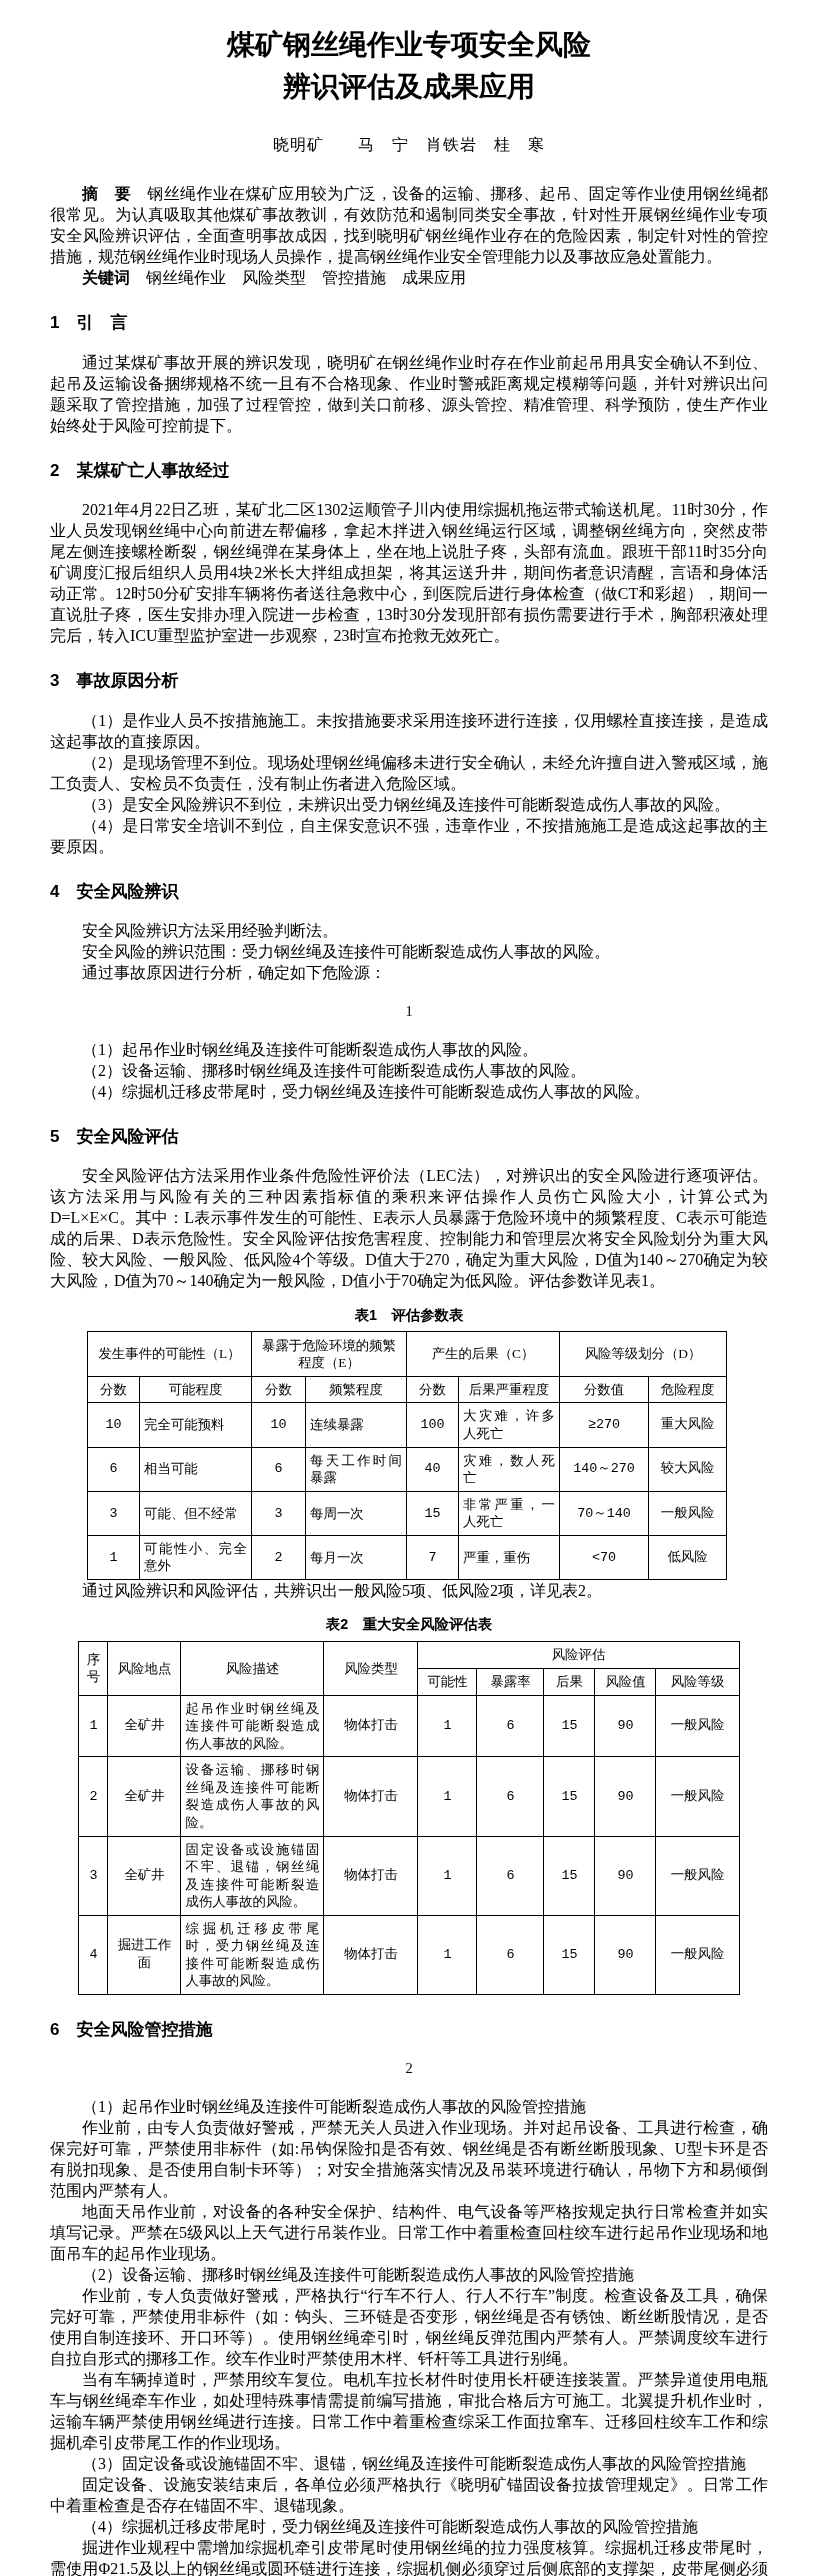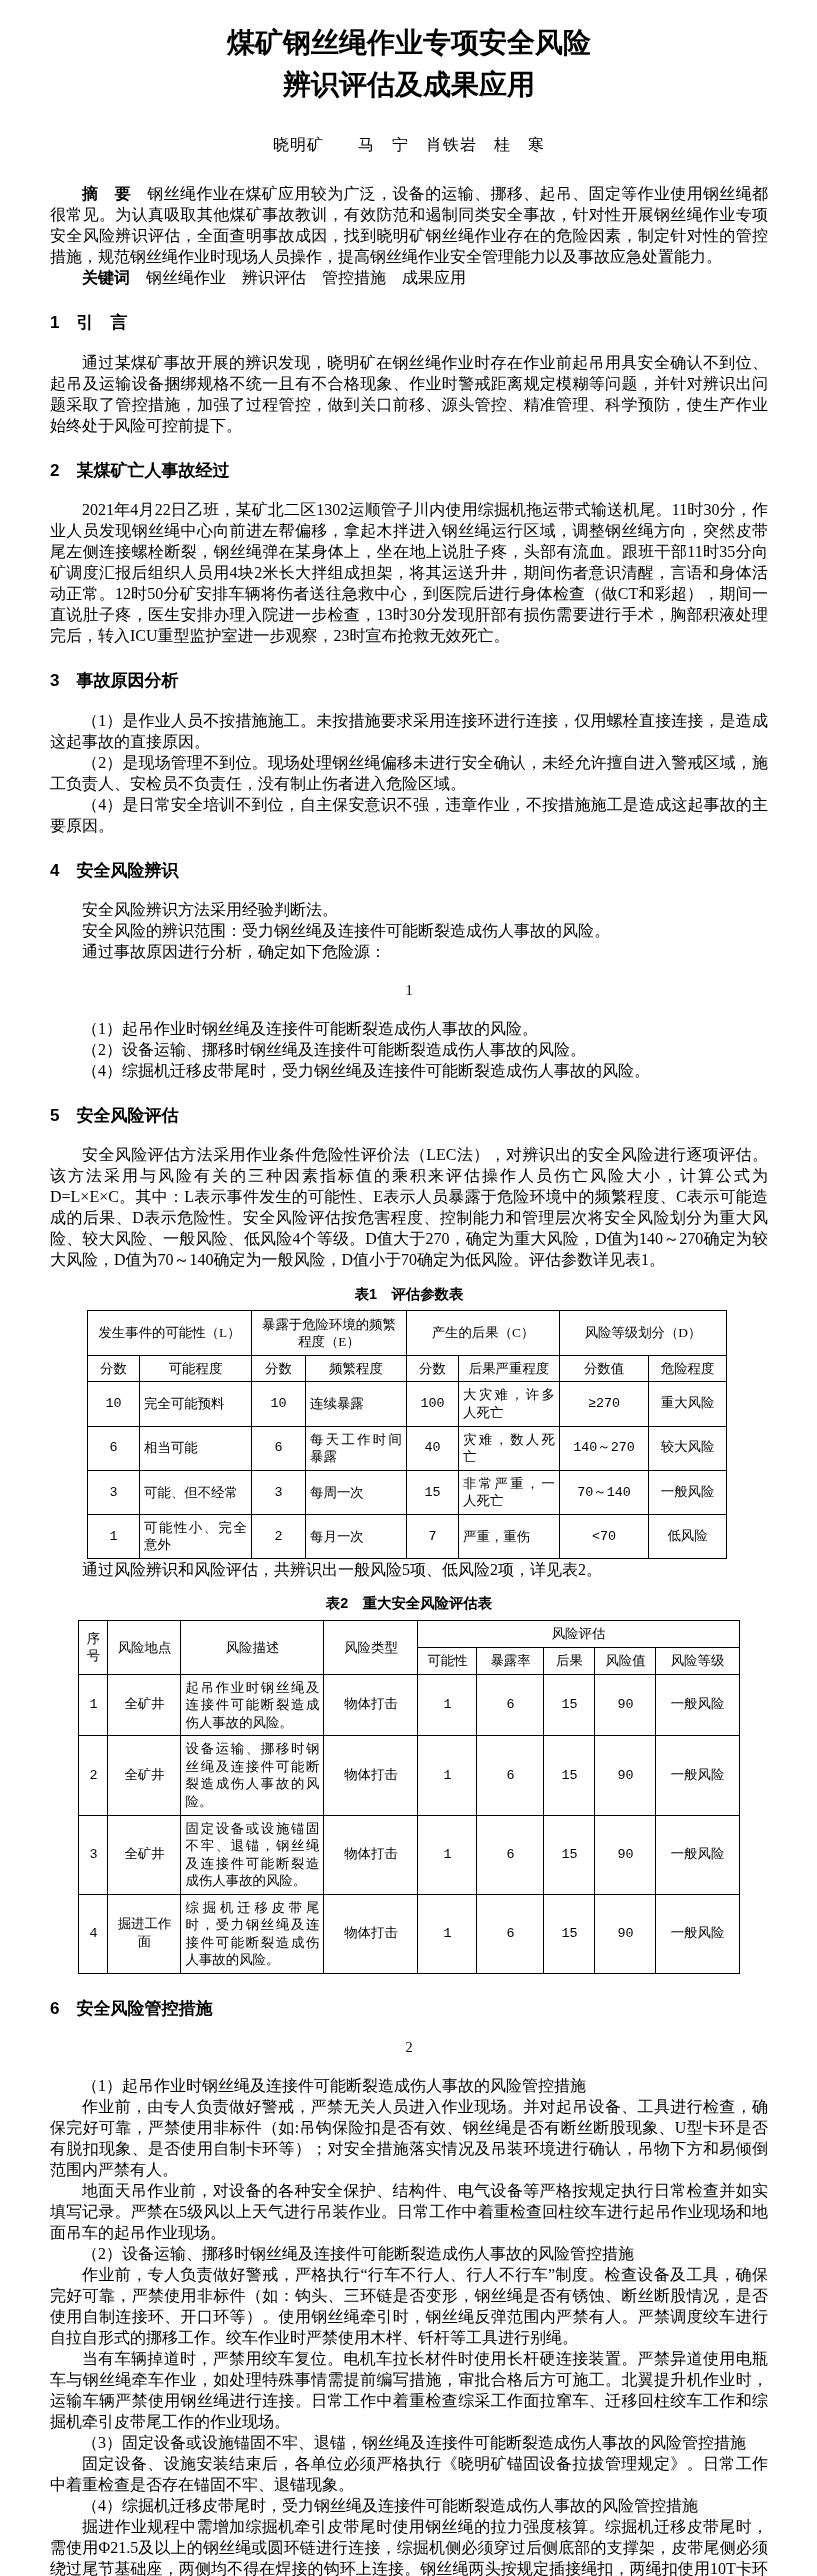--- a/index.html
+++ b/index.html
@@ -10,21 +10,21 @@
     font-family:"Liberation Serif","DejaVu Serif",serif;
     -webkit-font-smoothing:antialiased;
   }
   .page{
     box-sizing:border-box;
     width:818px;
     padding:13.4px 50px 31px 50px;
   }
   .doc-title{
     text-align:center;
-    font-family:Liberation Mono, monospace;
+    font-family:Liberation Serif, serif;
     font-weight:bold;
     font-size:28px;
     line-height:42px;
     margin:10.3px 0 0 0;
   }
   .authors{
     text-align:center;
     font-size:16px;
     line-height:18.5px;
     margin:28px 0 29px 0;
@@ -88,30 +88,31 @@
 
   <h1 class="doc-title">
     <div>煤矿钢丝绳作业专项安全风险</div>
     <div>辨识评估及成果应用</div>
   </h1>
 
   <div class="authors">晓明矿　　马　宁　肖铁岩　桂　寒</div>
 
   <p class="body-p"><span class="b-label">摘　要</span><span>　钢丝绳作业在煤矿应用较为广泛，设备的运输、挪移、起吊、固定等作业使用钢丝绳都很常见。为认真吸取其他煤矿事故教训，有效防范和遏制同类安全事故，针对性开展钢丝绳作业专项安全风险辨识评估，全面查明事故成因，找到晓明矿钢丝绳作业存在的危险因素，制定针对性的管控措施，规范钢丝绳作业时现场人员操作，提高钢丝绳作业安全管理能力以及事故应急处置能力。</span></p>
 
-  <p class="body-p"><span class="b-label">关键词</span><span>　钢丝绳作业　辨识评估　管控措施　成果应用</span></p>
+  <p class="body-p"><span class="b-label">关键词</span><span>　钢丝绳作业　风险类型　管控措施　成果应用</span></p>
 
   <div id="doc-flow">
       <h2 class="sec-h">1　引　言</h2>
       <p class="body-p">通过某煤矿事故开展的辨识发现，晓明矿在钢丝绳作业时存在作业前起吊用具安全确认不到位、起吊及运输设备捆绑规格不统一且有不合格现象、作业时警戒距离规定模糊等问题，并针对辨识出问题采取了管控措施，加强了过程管控，做到关口前移、源头管控、精准管理、科学预防，使生产作业始终处于风险可控前提下。</p>
       <h2 class="sec-h">2　某煤矿亡人事故经过</h2>
       <p class="body-p">2021年4月22日乙班，某矿北二区1302运顺管子川内使用综掘机拖运带式输送机尾。11时30分，作业人员发现钢丝绳中心向前进左帮偏移，拿起木拌进入钢丝绳运行区域，调整钢丝绳方向，突然皮带尾左侧连接螺栓断裂，钢丝绳弹在某身体上，坐在地上说肚子疼，头部有流血。跟班干部11时35分向矿调度汇报后组织人员用4块2米长大拌组成担架，将其运送升井，期间伤者意识清醒，言语和身体活动正常。12时50分矿安排车辆将伤者送往急救中心，到医院后进行身体检查（做CT和彩超），期间一直说肚子疼，医生安排办理入院进一步检查，13时30分发现肝部有损伤需要进行手术，胸部积液处理完后，转入ICU重型监护室进一步观察，23时宣布抢救无效死亡。</p>
       <h2 class="sec-h">3　事故原因分析</h2>
       <p class="body-p">（1）是作业人员不按措施施工。未按措施要求采用连接环进行连接，仅用螺栓直接连接，是造成这起事故的直接原因。</p>
       <p class="body-p">（2）是现场管理不到位。现场处理钢丝绳偏移未进行安全确认，未经允许擅自进入警戒区域，施工负责人、安检员不负责任，没有制止伤者进入危险区域。</p>
+      <p class="body-p">（3）是安全风险辨识不到位，未辨识出受力钢丝绳及连接件可能断裂造成伤人事故的风险。</p>
       <p class="body-p">（4）是日常安全培训不到位，自主保安意识不强，违章作业，不按措施施工是造成这起事故的主要原因。</p>
       <h2 class="sec-h">4　安全风险辨识</h2>
       <p class="body-p">安全风险辨识方法采用经验判断法。</p>
       <p class="body-p">安全风险的辨识范围：受力钢丝绳及连接件可能断裂造成伤人事故的风险。</p>
       <p class="body-p">通过事故原因进行分析，确定如下危险源：</p>
       <div class="page-num">1</div>
       <p class="body-p">（1）起吊作业时钢丝绳及连接件可能断裂造成伤人事故的风险。</p>
       <p class="body-p">（2）设备运输、挪移时钢丝绳及连接件可能断裂造成伤人事故的风险。</p>
       <p class="body-p">（4）综掘机迁移皮带尾时，受力钢丝绳及连接件可能断裂造成伤人事故的风险。</p>
       <h2 class="sec-h">5　安全风险评估</h2>

